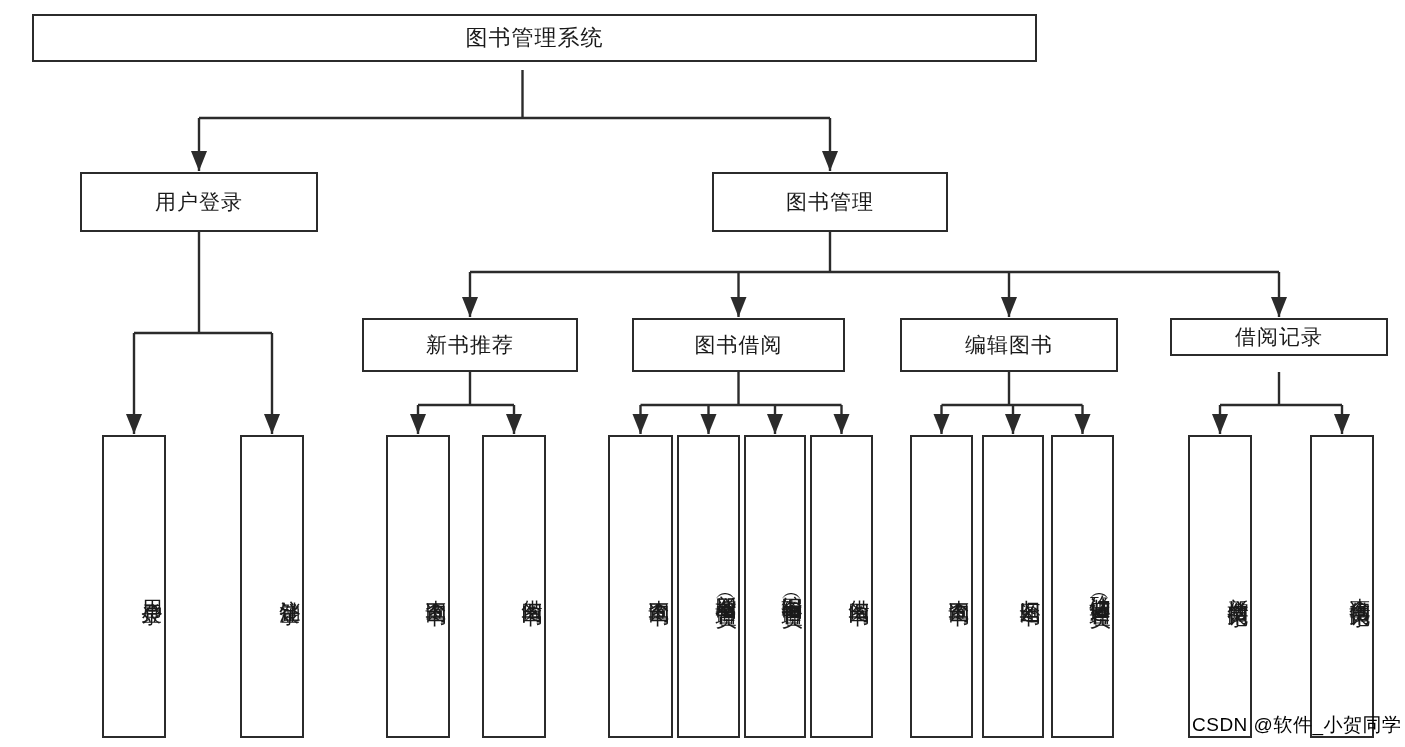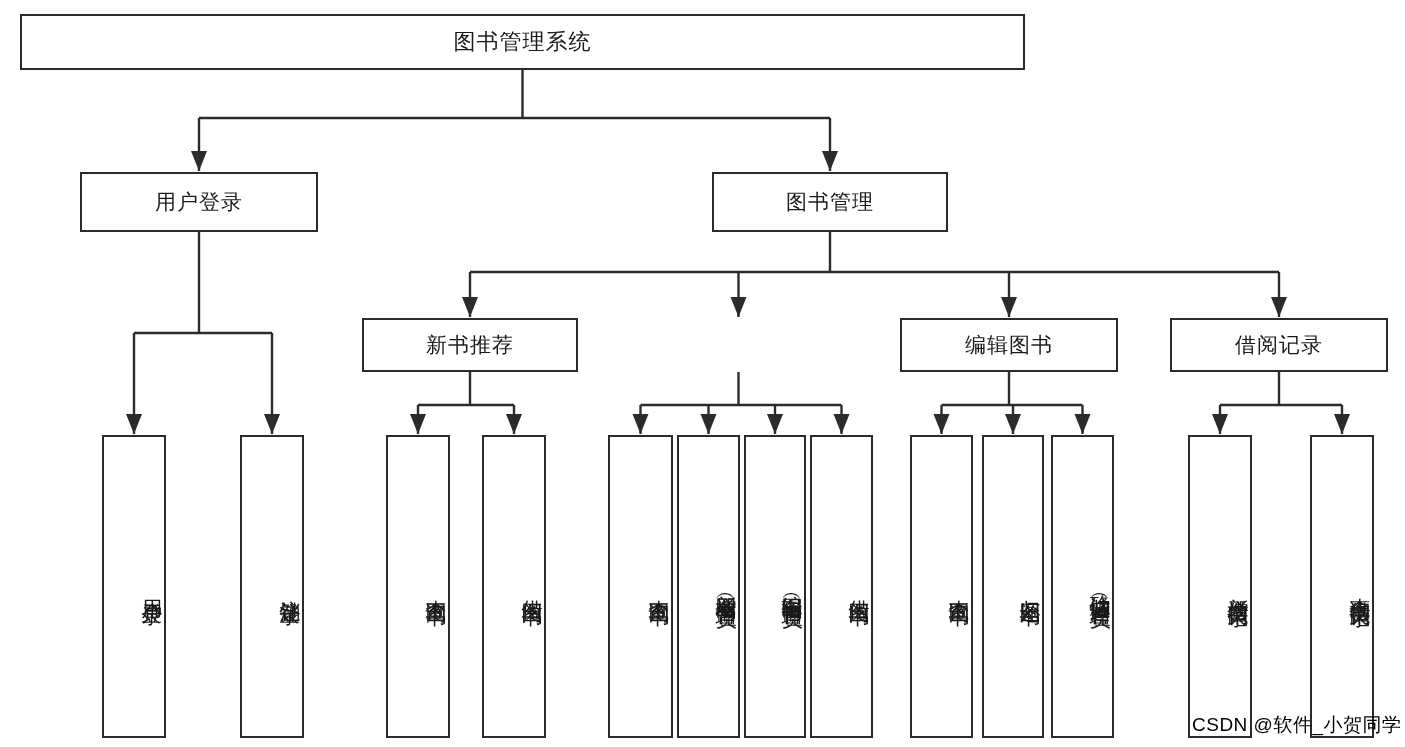--- a/index.html
+++ b/index.html
@@ -124,38 +124,41 @@
       <line x1="1082.5" y1="405" x2="1082.5" y2="434" stroke="#2b2b2b" stroke-width="2.4"></line>
       <polygon points="1074.5,414 1090.5,414 1082.5,434" fill="#2b2b2b"></polygon>
       <line x1="1279" y1="372" x2="1279" y2="405" stroke="#2b2b2b" stroke-width="2.4"></line>
       <line x1="1220" y1="405" x2="1342" y2="405" stroke="#2b2b2b" stroke-width="2.4"></line>
       <line x1="1220" y1="405" x2="1220" y2="434" stroke="#2b2b2b" stroke-width="2.4"></line>
       <polygon points="1212,414 1228,414 1220,434" fill="#2b2b2b"></polygon>
       <line x1="1342" y1="405" x2="1342" y2="434" stroke="#2b2b2b" stroke-width="2.4"></line>
       <polygon points="1334,414 1350,414 1342,434" fill="#2b2b2b"></polygon>
     </svg>
 
-  <div class="node h root" style="left: 20px; top: 14px; width: 1005px; height: 56px;">
+  <div class="node h root" style="left: 32px; top: 14px; width: 1005px; height: 48px;">
       <span>图书管理系统</span>
     </div>
 
   <div class="node h" style="left: 80px; top: 172px; width: 238px; height: 60px;">
       <span>用户登录</span>
     </div>
   <div class="node h" style="left: 712px; top: 172px; width: 236px; height: 60px;">
       <span>图书管理</span>
     </div>
 
   <div class="node h" style="left: 362px; top: 318px; width: 216px; height: 54px;">
       <span>新书推荐</span>
     </div>
+  <div class="node h" style="left: 632px; top: 318px; width: 213px; height: 54px;">
+      <span>图书借阅</span>
+    </div>
   <div class="node h" style="left: 900px; top: 318px; width: 218px; height: 54px;">
       <span>编辑图书</span>
     </div>
-  <div class="node h" style="left: 1170px; top: 318px; width: 218px; height: 54px; justify-content: center;">
+  <div class="node h" style="left: 1170px; top: 318px; width: 218px; height: 38px; justify-content: center;">
       <span>借阅记录</span>
     </div>
 
   <div class="node v" style="left: 102px; top: 435px; width: 64px; height: 303px;">
       <span class="vtxt">用户登录</span>
     </div>
   <div class="node v" style="left: 240px; top: 435px; width: 64px; height: 303px;">
       <span class="vtxt">注销登录</span>
     </div>
 

